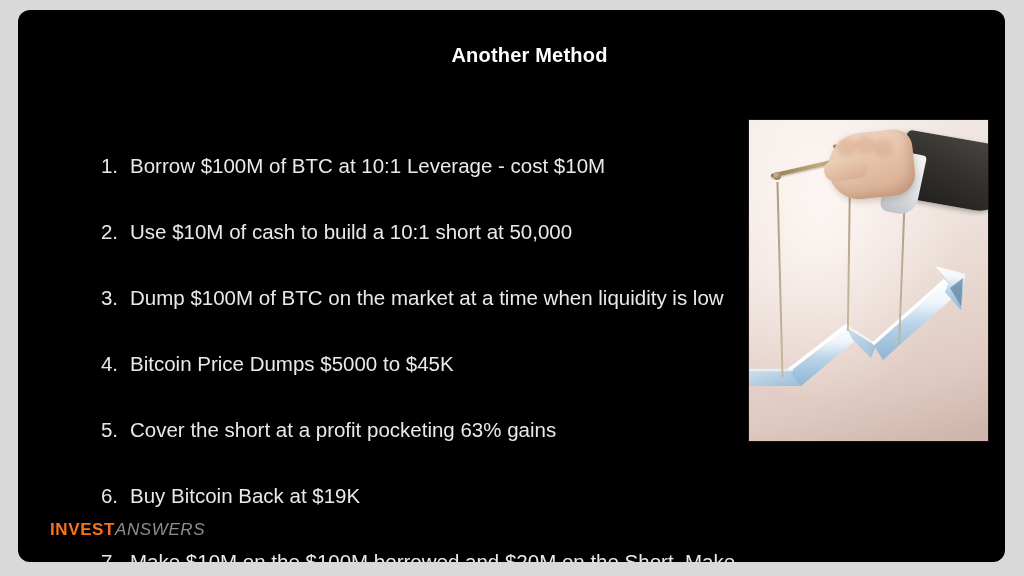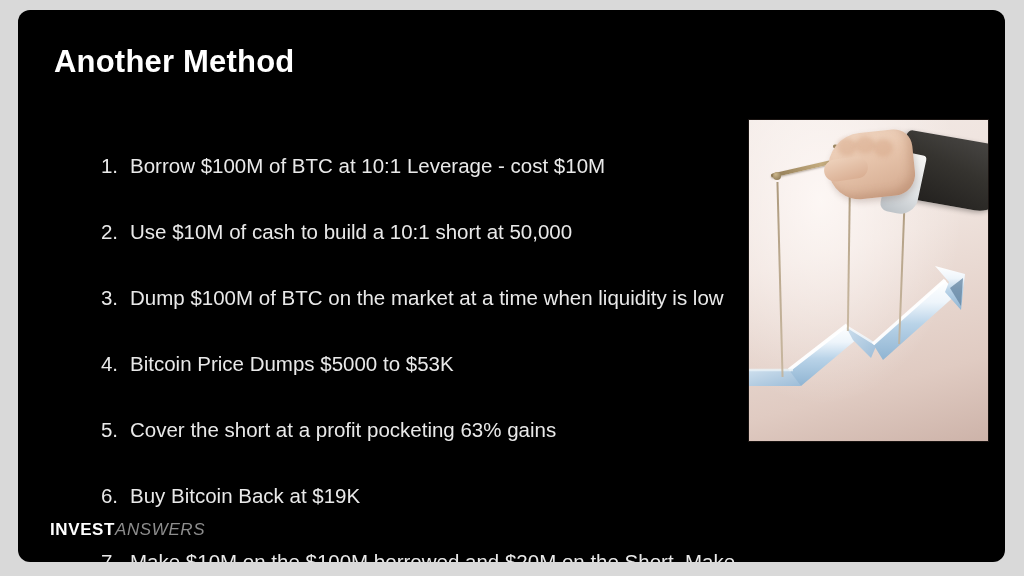--- a/index.html
+++ b/index.html
@@ -19,23 +19,23 @@
     left:18px; top:10px;
     width:987px; height:552px;
     background:#000;
     border-radius:12px;
     overflow:hidden;
   }
   .slide-title {
     position:absolute;
     left:0; top:34px;
     width:100%;
-    text-align:left;
+    text-align:center;
     color:#ffffff;
-    font-size:31px;
+    font-size:20px;
     font-weight:bold;
     letter-spacing:0.2px;
     padding-left:36px;
   }
   .content {
     position:absolute;
     left:70px; top:108px;
     width:660px;
   }
   ol.steps {
@@ -154,21 +154,21 @@
   .arrow-wrap { position:absolute; left:0; top:0; width:239px; height:321px; }
 
   
   .logo {
     position:absolute;
     left:32px; bottom:22px;
     font-size:17px;
     font-weight:bold;
     letter-spacing:0.6px;
   }
-  .logo .a { color:#ffffff; }
+  .logo .a { color:#f97316; }
   .logo .b { color:#8d8d8d; font-weight:normal;font-style:italic; }
 </style>
 </head>
 <body>
 
 <div class="frame">
 
   <div class="slide">
 
     <div class="slide-title">Another Method</div>
@@ -182,21 +182,21 @@
         <li>
           <span class="num">2.</span>
           <span class="txt">Use $10M of cash to build a 10:1 short at 50,000</span>
         </li>
         <li>
           <span class="num">3.</span>
           <span class="txt">Dump $100M of BTC on the market at a time when liquidity is low</span>
         </li>
         <li>
           <span class="num">4.</span>
-          <span class="txt">Bitcoin Price Dumps $5000 to $53K</span>
+          <span class="txt">Bitcoin Price Dumps $5000 to $45K</span>
         </li>
         <li>
           <span class="num">5.</span>
           <span class="txt">Cover the short at a profit pocketing 63% gains</span>
         </li>
         <li>
           <span class="num">6.</span>
           <span class="txt">Buy Bitcoin Back at $19K</span>
         </li>
         <li>

